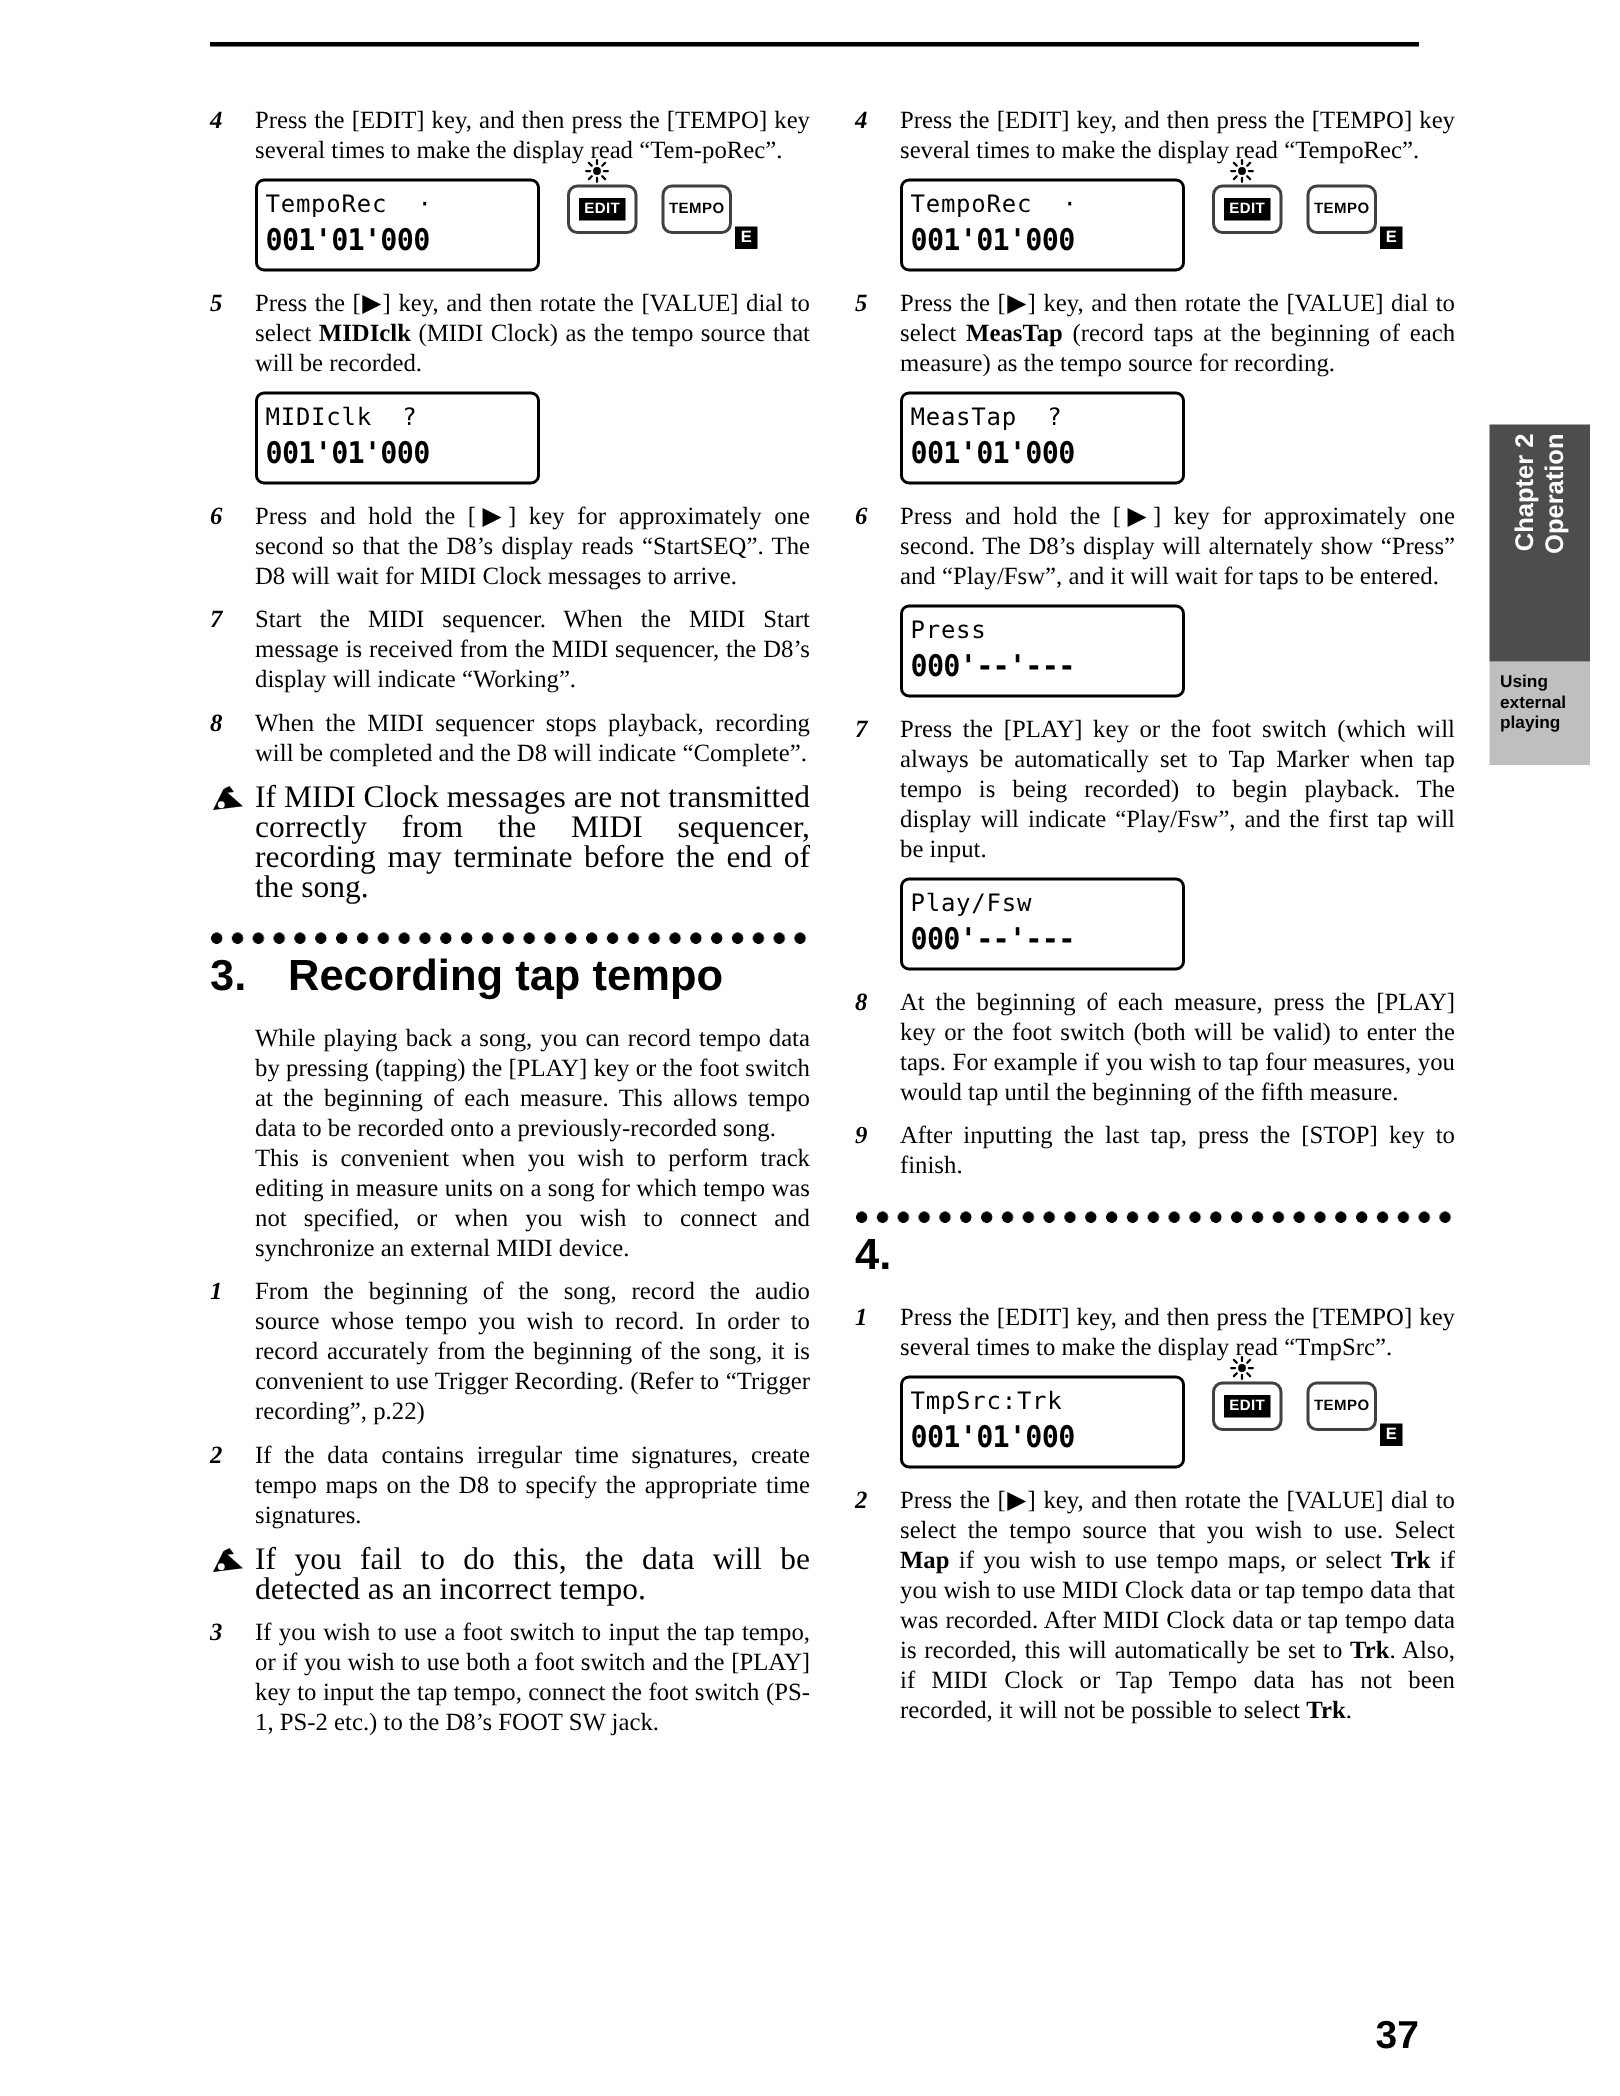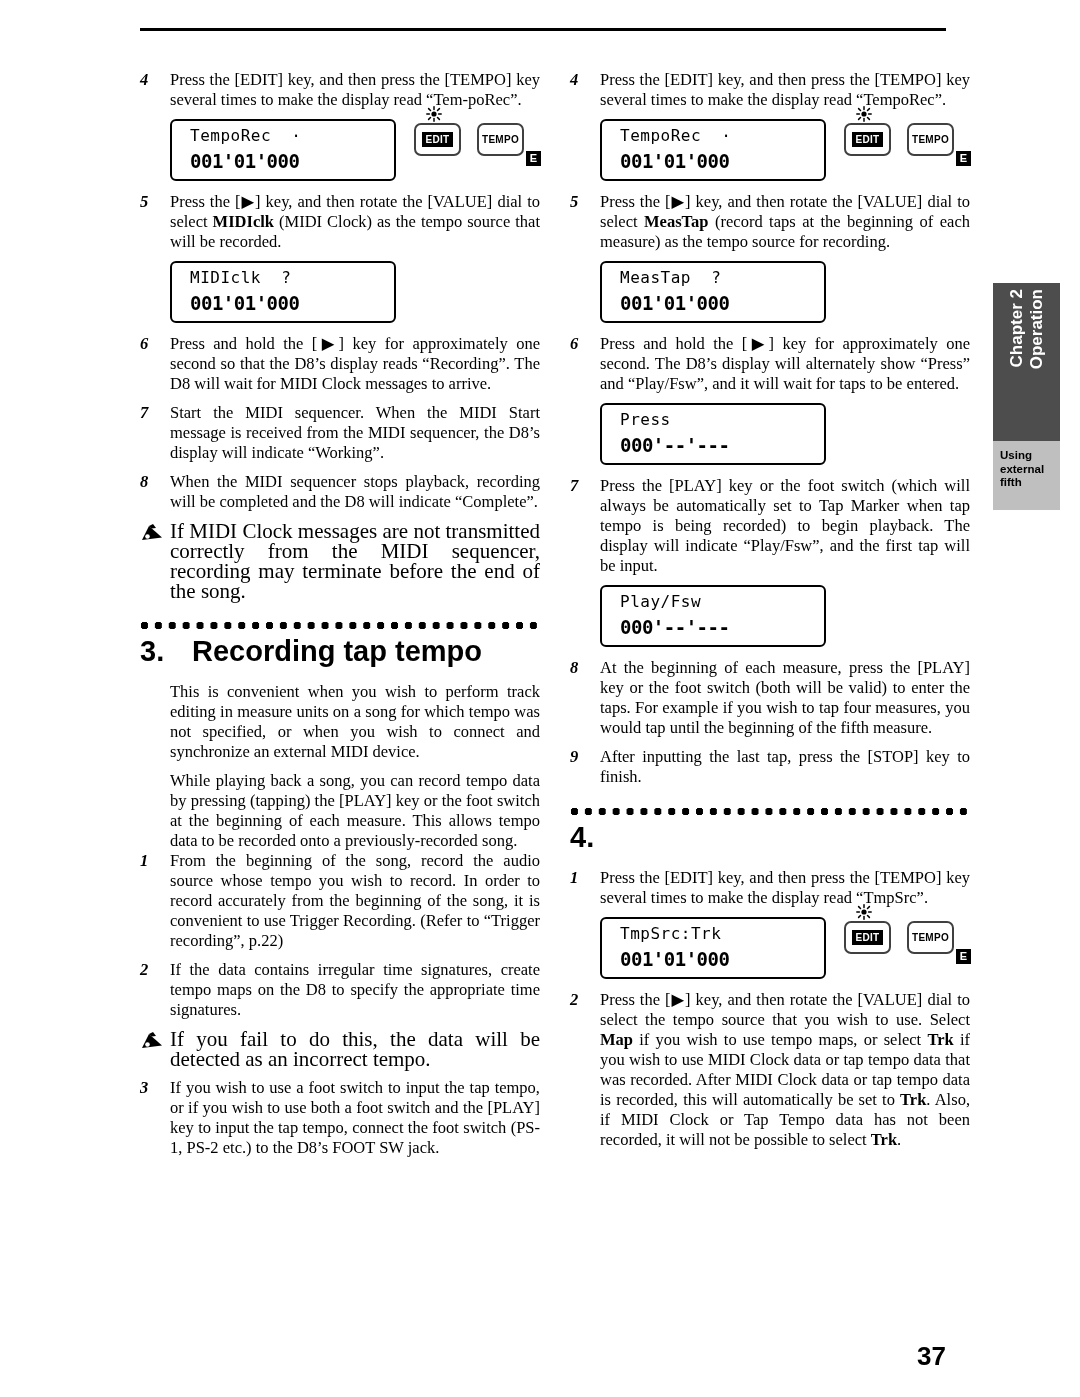--- a/index.html
+++ b/index.html
@@ -41,24 +41,24 @@
   .note-icon{
     width:30px;flex:0 0 30px;padding-top:2px;
   }
   .note-body{
     flex:1 1 auto;font-size:21px;line-height:20px;text-align:justify;
   }
 
   
   .lcd-row{display:flex;align-items:flex-start;margin:7px 0 11px 30px;}
   .lcd{
-    width:226px;height:62px;
+    width:190px;height:62px;
     border:2.5px solid #000;border-radius:6px;
     box-sizing:border-box;
-    padding:4px 0 0 18px;
+    padding:4px 0 0 5px;
     background:#fff;
   }
   .lcd-line1{
     font-family:"DejaVu Sans Mono", monospace;
     font-size:16px;letter-spacing:0.5px;line-height:22px;white-space:pre;
   }
   .lcd-line2{
     font-family:"DejaVu Sans Mono", monospace;
     font-size:19px;line-height:26px;white-space:pre;font-weight:bold;
     letter-spacing:-0.5px;
@@ -188,21 +188,21 @@
 
     <div class="lcd-row">
       <div class="lcd">
         <div class="lcd-line1">MIDIclk  ?</div>
         <div class="lcd-line2 seg">001'01'000</div>
       </div>
     </div>
 
     <div class="step">
       <div class="step-num">6</div>
-      <div class="step-body">Press and hold the [▶] key for approximately one second so that the D8’s display reads “Recording”. The D8 will wait for MIDI Clock messages to arrive.</div>
+      <div class="step-body">Press and hold the [▶] key for approximately one second so that the D8’s display reads “StartSEQ”. The D8 will wait for MIDI Clock messages to arrive.</div>
     </div>
     <div class="step">
       <div class="step-num">7</div>
       <div class="step-body">Start the MIDI sequencer. When the MIDI Start message is received from the MIDI sequencer, the D8’s display will indicate “Working”.</div>
     </div>
     <div class="step">
       <div class="step-num">8</div>
       <div class="step-body">When the MIDI sequencer stops playback, recording will be completed and the D8 will indicate “Complete”.</div>
     </div>
 
@@ -218,22 +218,22 @@
     </div>
 
     <div class="sec">
       <div class="dots"></div>
       <div class="sec-title">
         <span class="sec-num">3.</span>
         <span>Recording tap tempo</span>
       </div>
     </div>
 
+    <div class="para tight">While playing back a song, you can record tempo data by pressing (tapping) the [PLAY] key or the foot switch at the beginning of each measure. This allows tempo data to be recorded onto a previously-recorded song.</div>
     <div class="para">This is convenient when you wish to perform track editing in measure units on a song for which tempo was not specified, or when you wish to connect and synchronize an external MIDI device.</div>
-    <div class="para tight">While playing back a song, you can record tempo data by pressing (tapping) the [PLAY] key or the foot switch at the beginning of each measure. This allows tempo data to be recorded onto a previously-recorded song.</div>
 
     <div class="step">
       <div class="step-num">1</div>
       <div class="step-body">From the beginning of the song, record the audio source whose tempo you wish to record. In order to record accurately from the beginning of the song, it is convenient to use Trigger Recording. (Refer to “Trigger recording”, p.22)</div>
     </div>
     <div class="step">
       <div class="step-num">2</div>
       <div class="step-body">If the data contains irregular time signatures, create tempo maps on the D8 to specify the appropriate time signatures.</div>
     </div>
 
@@ -398,19 +398,19 @@
   <div class="sidetab">
     <div class="sidetab-dark">
       <div class="sidetab-vert">
         <span>Chapter 2</span>
         <span>Operation</span>
       </div>
     </div>
     <div class="sidetab-light">
       <div>Using</div>
       <div>external</div>
-      <div>fifth</div>
+      <div>playing</div>
     </div>
   </div>
 
   <div class="pageno">37</div>
 
 </div>
 
 </body></html>

